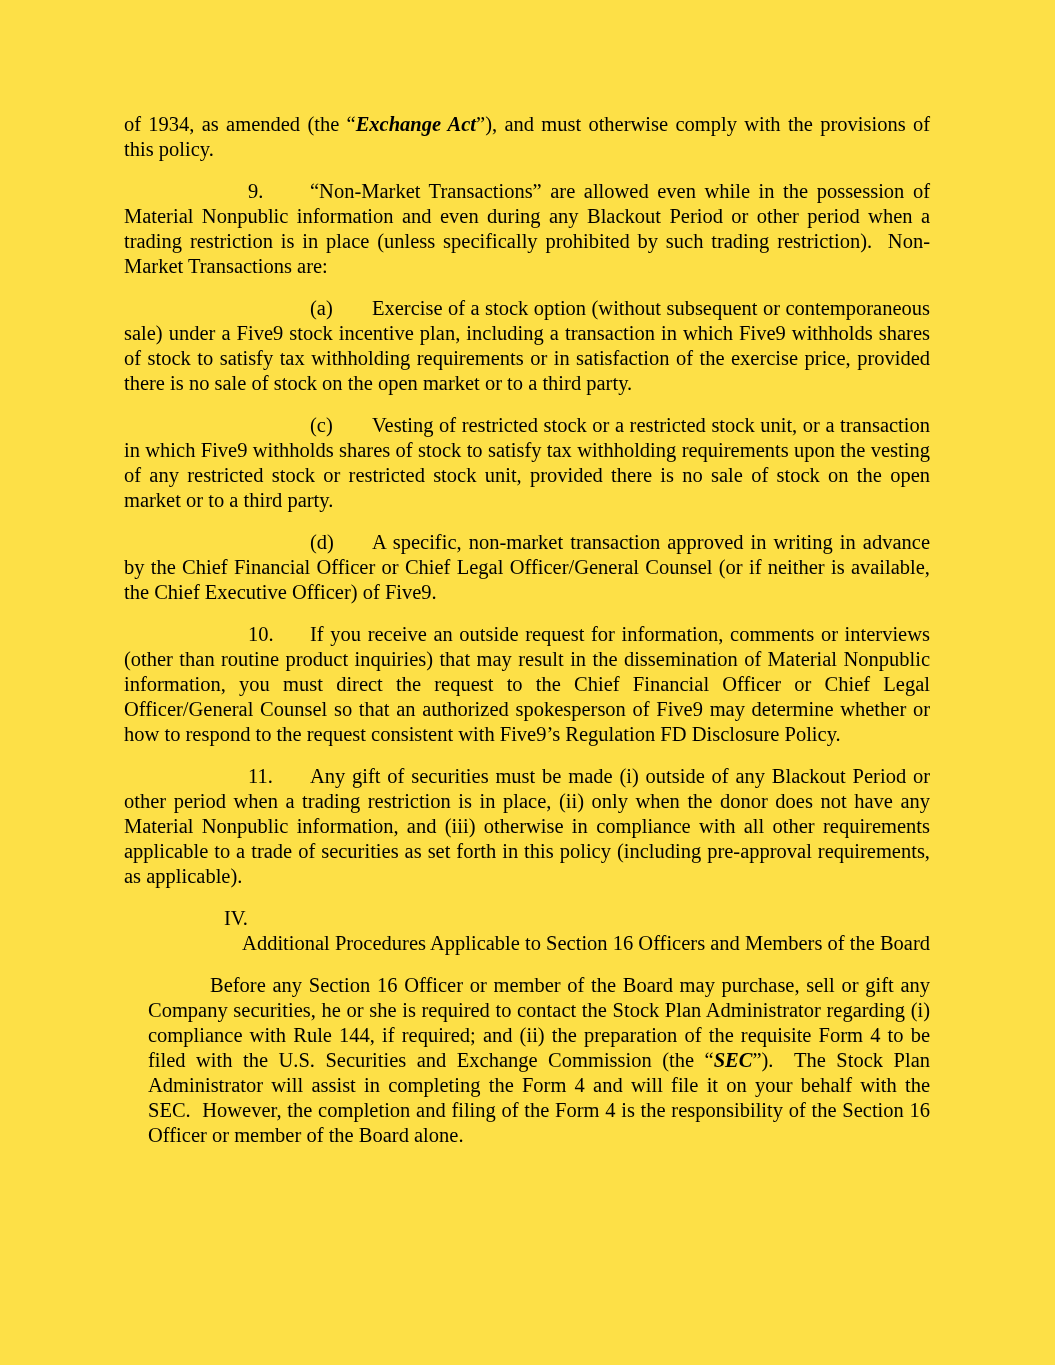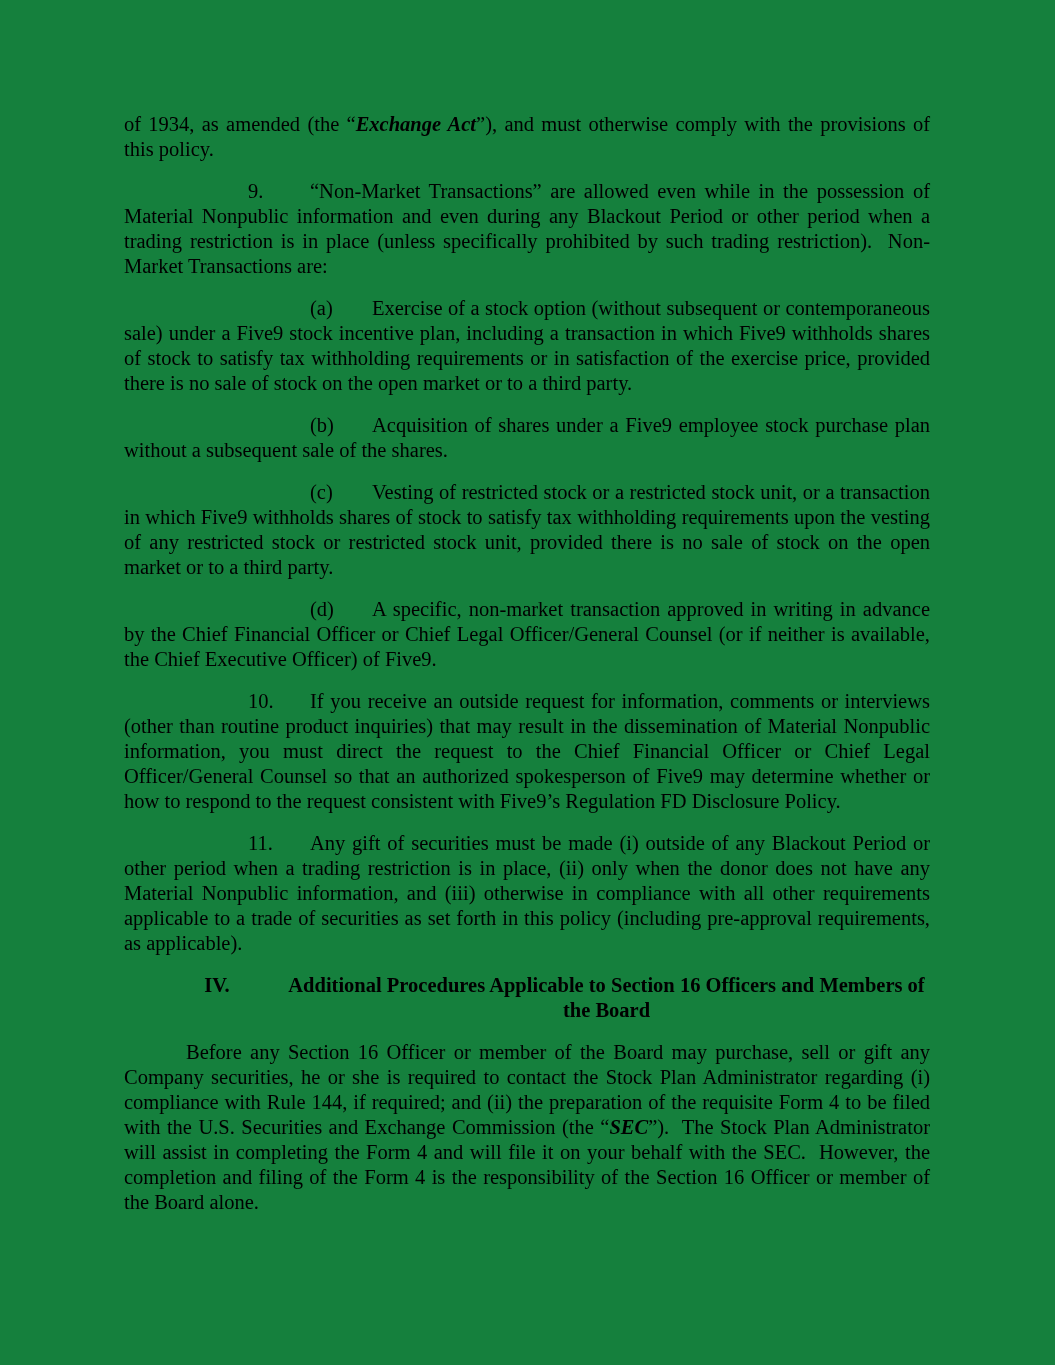--- a/index.html
+++ b/index.html
@@ -1,52 +1,51 @@
 <!DOCTYPE html>
 <html><head>
 <meta charset="utf-8">
 <style>
   html, body { margin: 0; padding: 0; background: #ffffff; }
   .page {
     position: relative;
     width: 1055px;
     height: 1365px;
     box-sizing: border-box;
-    background: #15803d;
+    background: #fde047;
     color: #000000;
     padding: 112px 125px 0 124px;
     font-family: "Liberation Serif", "DejaVu Serif", serif;
     font-size: 20.5px;
     line-height: 25px;
     overflow: hidden;
   }
   .para { margin: 0 0 17px 0; text-align: justify; }
   .ind { display: inline-block; height: 1px; vertical-align: baseline; }
   .ind-num { width: 124px; }   
   .ind-let { width: 186px; }   
   .numlab { display: inline-block; width: 62px; }  
-  .first-ind { text-indent: 62px; }                
-  .heading { display: flex; font-weight: bold; margin: 0 0 17px 62px; text-align: center; }
+  .first-ind { text-indent: 62px; margin-left: 24px; }                
+  .heading { display: flex; font-weight: normal; margin: 0 0 17px 62px; text-align: right; flex-direction: column; }
   .hnum { width: 62px; flex: none; }
   .htext { flex: 1; margin-left: 35px; }
   .run-i  { }
   .run-bi { font-style: italic; font-weight: bold; }
 </style>
 </head>
 <body>
 
 <div class="page">
 
   <p class="para"><span>of 1934, as amended (the “</span><span class="run-bi">Exchange Act</span><span>”), and must otherwise comply with the provisions of this policy.</span></p>
 
   <p class="para"><span class="ind ind-num"></span><span class="numlab">9.</span><span><span>“Non-Market Transactions” are allowed even while in the possession of Material Nonpublic information and even during any Blackout Period or other period when a trading restriction is in place (unless specifically prohibited by such trading restriction).&nbsp; Non-Market Transactions are:</span></span></p>
 
   <p class="para"><span class="ind ind-let"></span><span class="numlab">(a)</span><span><span>Exercise of a stock option (</span><span class="run-i">without</span><span> subsequent or contemporaneous sale) under a Five9 stock incentive plan, including a transaction in which Five9 withholds shares of stock to satisfy tax withholding requirements or in satisfaction of the exercise price, provided there is no sale of stock on the open market or to a third party.</span></span></p>
 
-  <p class="para"><span class="ind ind-let"></span><span class="numlab">(b)</span><span><span>Acquisition of shares under a Five9 employee stock purchase plan </span><span class="run-i">without</span><span> a subsequent sale of the shares.</span></span></p>
 
   <p class="para"><span class="ind ind-let"></span><span class="numlab">(c)</span><span><span>Vesting of restricted stock or a restricted stock unit, or a transaction in which Five9 withholds shares of stock to satisfy tax withholding requirements upon the vesting of any restricted stock or restricted stock unit, provided there is no sale of stock on the open market or to a third party.</span></span></p>
 
   <p class="para"><span class="ind ind-let"></span><span class="numlab">(d)</span><span><span>A specific, non-market transaction approved in writing in advance by the Chief Financial Officer or Chief Legal Officer/General Counsel (or if neither is available, the Chief Executive Officer) of Five9.</span></span></p>
 
   <p class="para"><span class="ind ind-num"></span><span class="numlab">10.</span><span><span>If you receive an outside request for information, comments or interviews (other than routine product inquiries) that may result in the dissemination of Material Nonpublic information, you must direct the request to the Chief Financial Officer or Chief Legal Officer/General Counsel so that an authorized spokesperson of Five9 may determine whether or how to respond to the request consistent with Five9’s Regulation FD Disclosure Policy.</span></span></p>
 
   <p class="para"><span class="ind ind-num"></span><span class="numlab">11.</span><span><span>Any gift of securities must be made (i) outside of any Blackout Period or other period when a trading restriction is in place, (ii) only when the donor does not have any Material Nonpublic information, and (iii) otherwise in compliance with all other requirements applicable to a trade of securities as set forth in this policy (including pre-approval requirements, as applicable).</span></span></p>
 
   <div class="heading">

